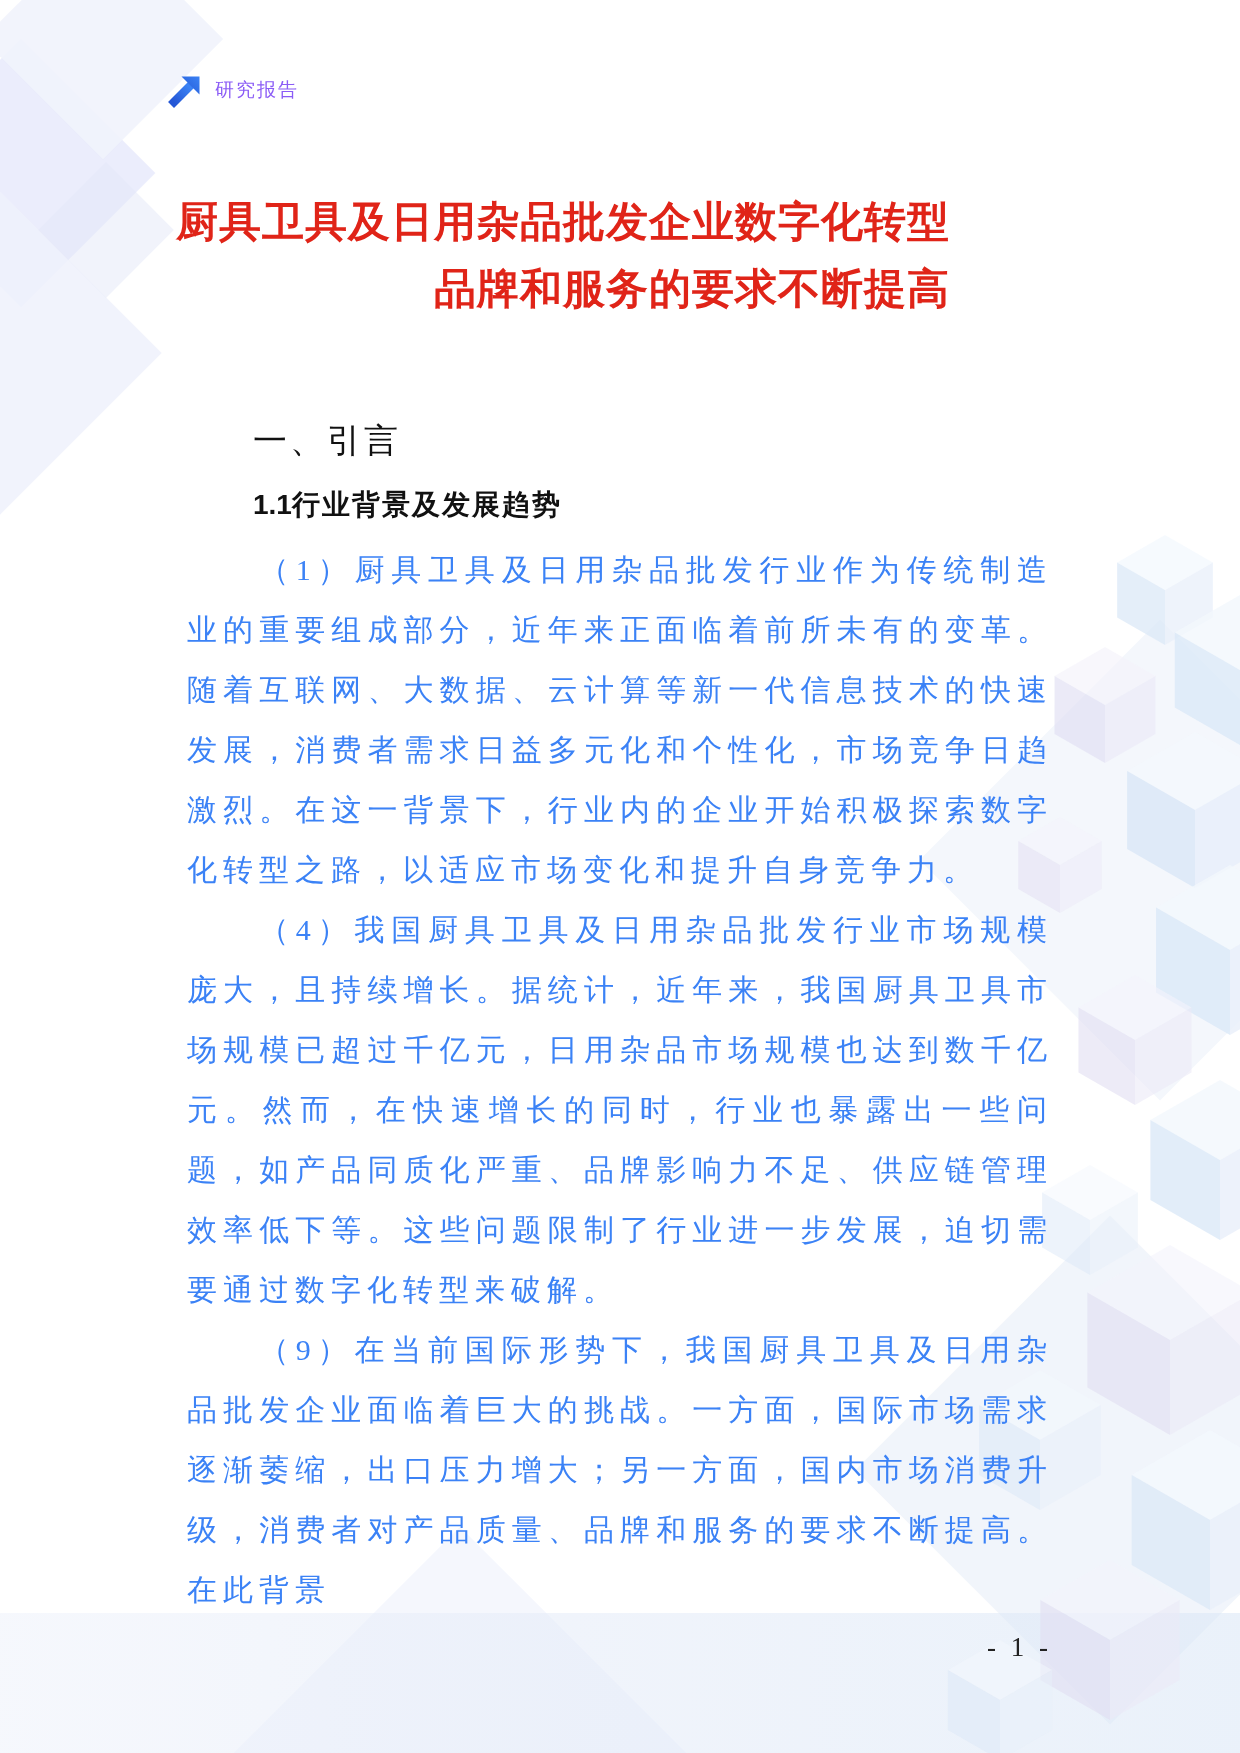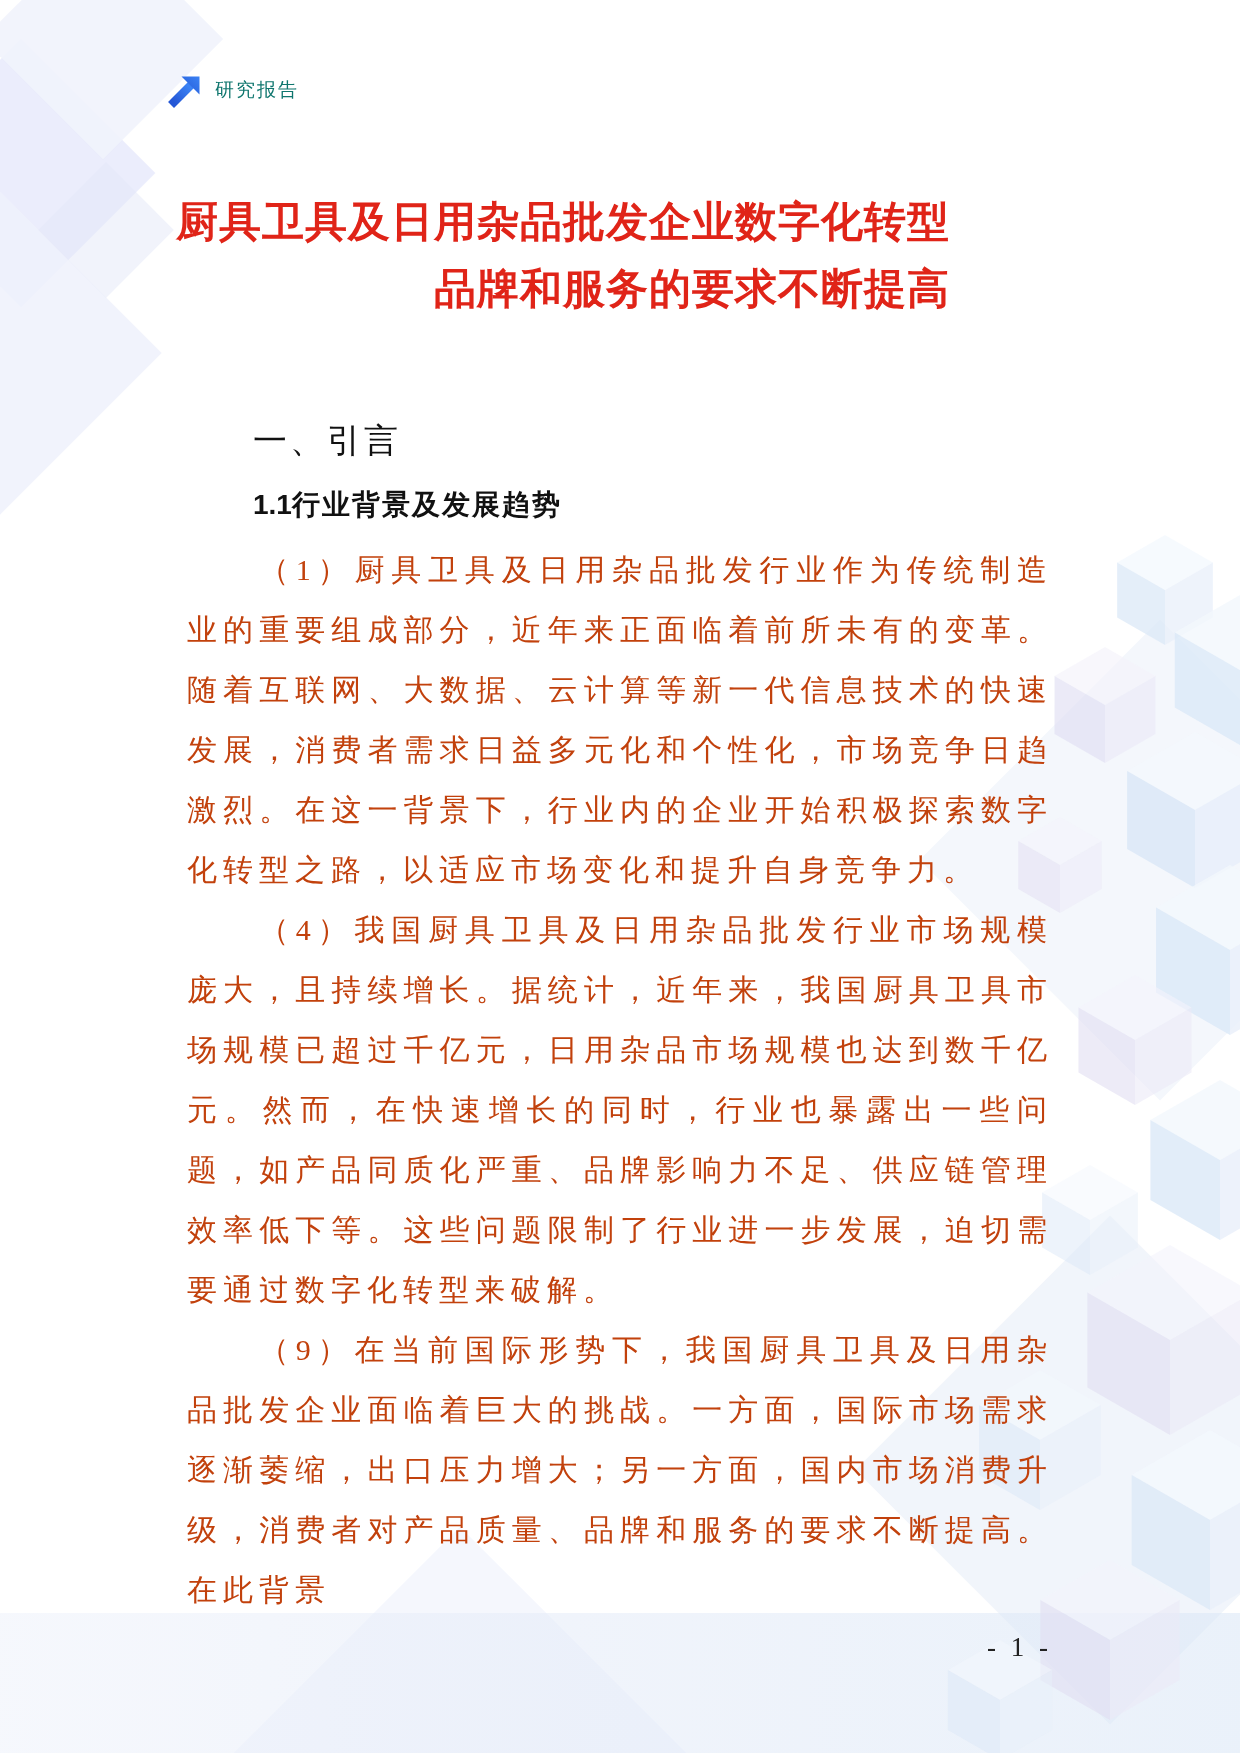--- a/index.html
+++ b/index.html
@@ -24,21 +24,21 @@
     background:linear-gradient(90deg,#eef2fb 0%,#e4ebf8 45%,#d9e6f6 100%);
     opacity:.55;}
   #cubes{position:absolute;right:0;top:520px;width:310px;height:1233px;}
   
   .content{position:absolute;left:0;top:0;width:100%;height:100%;z-index:2;}
   .logo-row{
     position:absolute;left:168px;top:72px;
     display:flex;align-items:center;gap:11px;
   }
   .logo-label{
-    font-size:19px;color:#0f766e;letter-spacing:2px;
+    font-size:19px;color:#8b5cf6;letter-spacing:2px;
     font-family:"Liberation Serif", serif;
   }
   .doc-title{
     position:absolute;left:170px;top:188px;width:780px;
     text-align:right;font-weight:bold;
     font-family:"Liberation Sans", sans-serif;
     font-size:42px;line-height:67px;color:#e02418;
     letter-spacing:1px;white-space:nowrap;
   }
   .h-section{
@@ -48,21 +48,21 @@
   }
   .h-sub{
     position:absolute;left:253px;top:486px;
     font-weight:bold;font-size:28px;color:#111;letter-spacing:2px;
   }
   .h-sub .num{font-family:"Liberation Sans", sans-serif;letter-spacing:0;}
   .h-sub .txt{font-family:Liberation Mono, monospace;}
   .body-text{
     position:absolute;left:187px;top:540px;width:866px;
     font-size:30px;line-height:60px;letter-spacing:6px;
-    color:#c2410c;text-align:justify;
+    color:#3b82f6;text-align:justify;
   }
   .body-text p{margin:0;text-indent:72px;}
   .page-number{
     position:absolute;right:188px;top:1632px;
     font-size:27px;color:#222;letter-spacing:4px;
     font-family:"Liberation Serif", serif;
   }
 </style>
 </head>
 <body>

